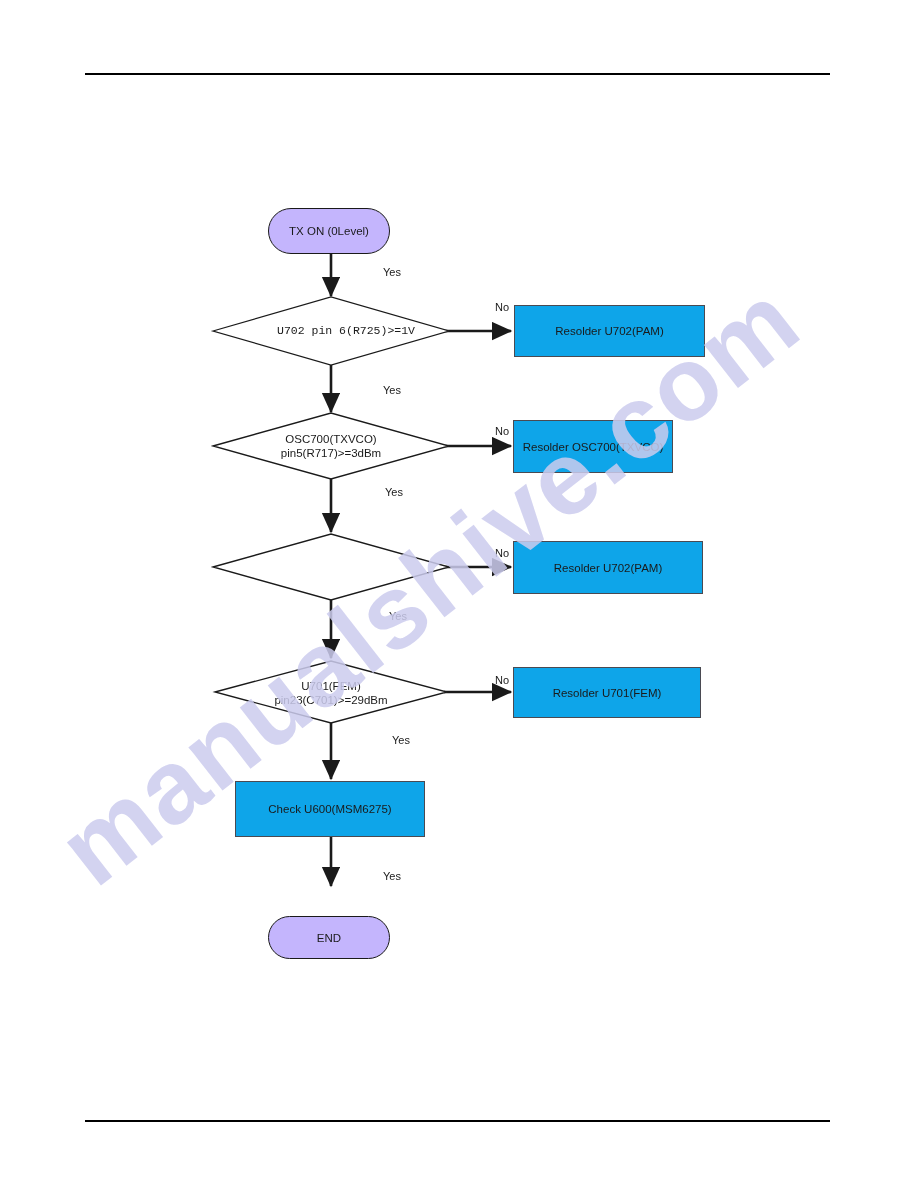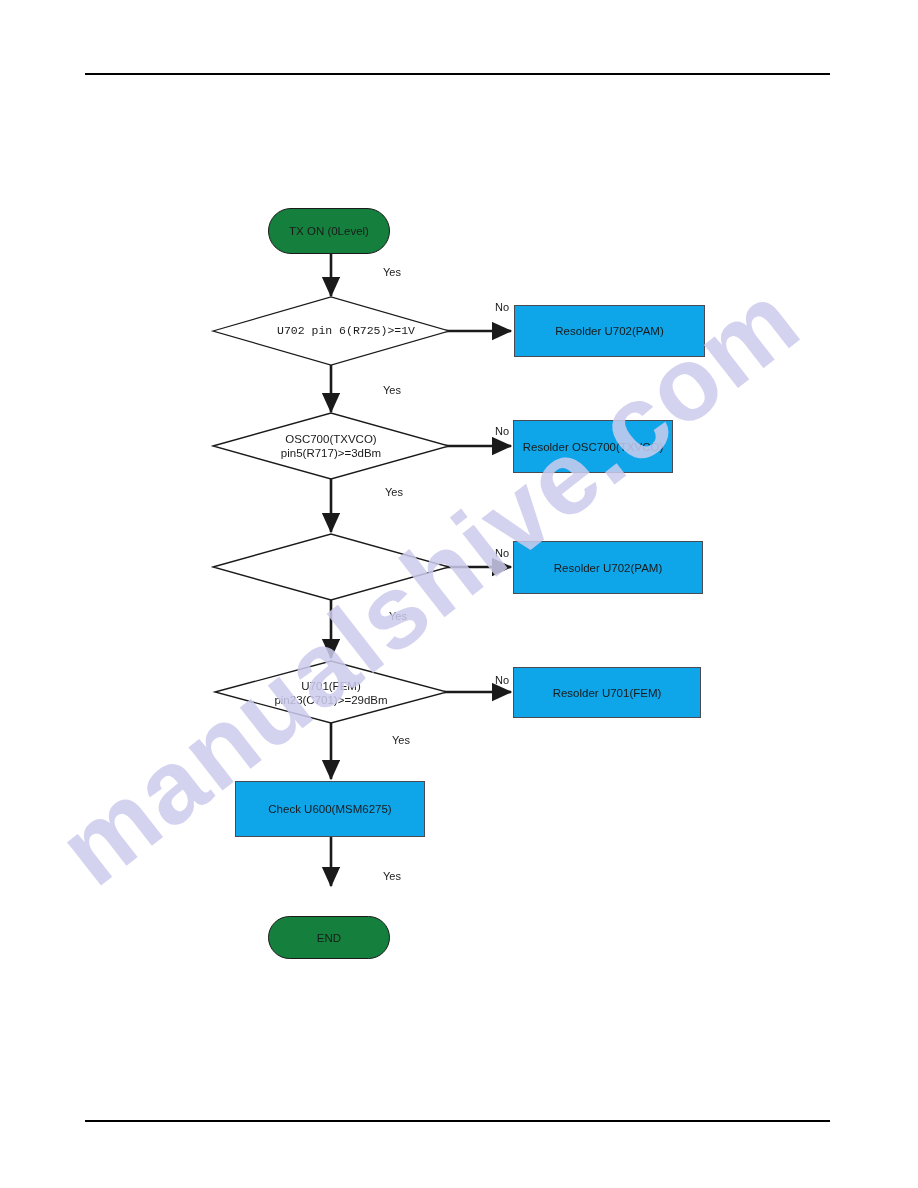--- a/index.html
+++ b/index.html
@@ -79,21 +79,21 @@
     font-size: 11.5px;
     line-height: 14px;
     color: #1a1a1a;
     background: transparent;
   }
 
   
   .terminator {
     border: 1.4px solid #1a1a1a;
     border-radius: 24px;
-    background: #15803d;
+    background: #c4b5fd;
   }
 
   
   .process {
     border: 1.4px solid #4a4a52;
     background: #0ea5e9;
   }
 
   
   .decision-label {

